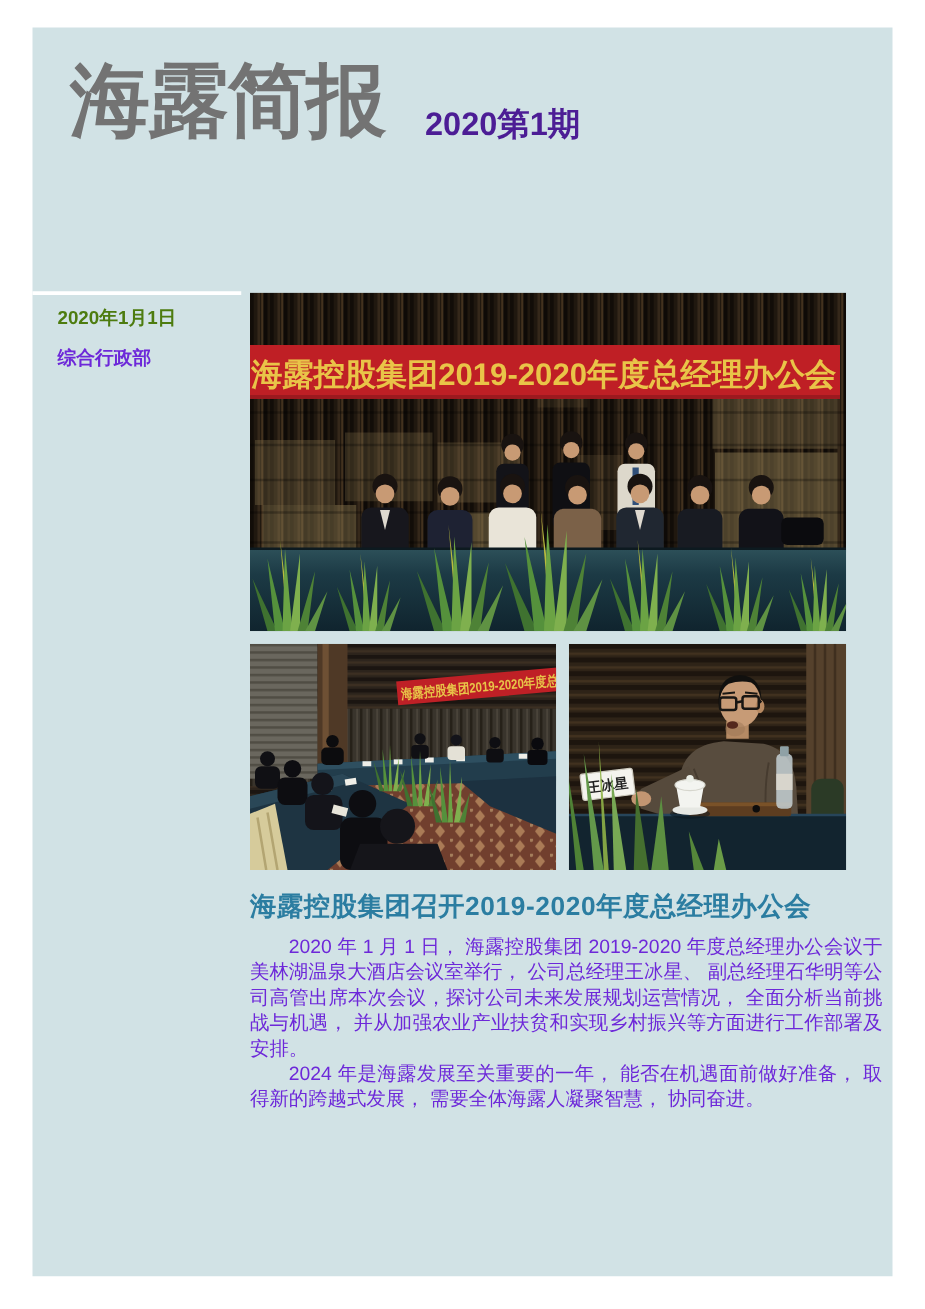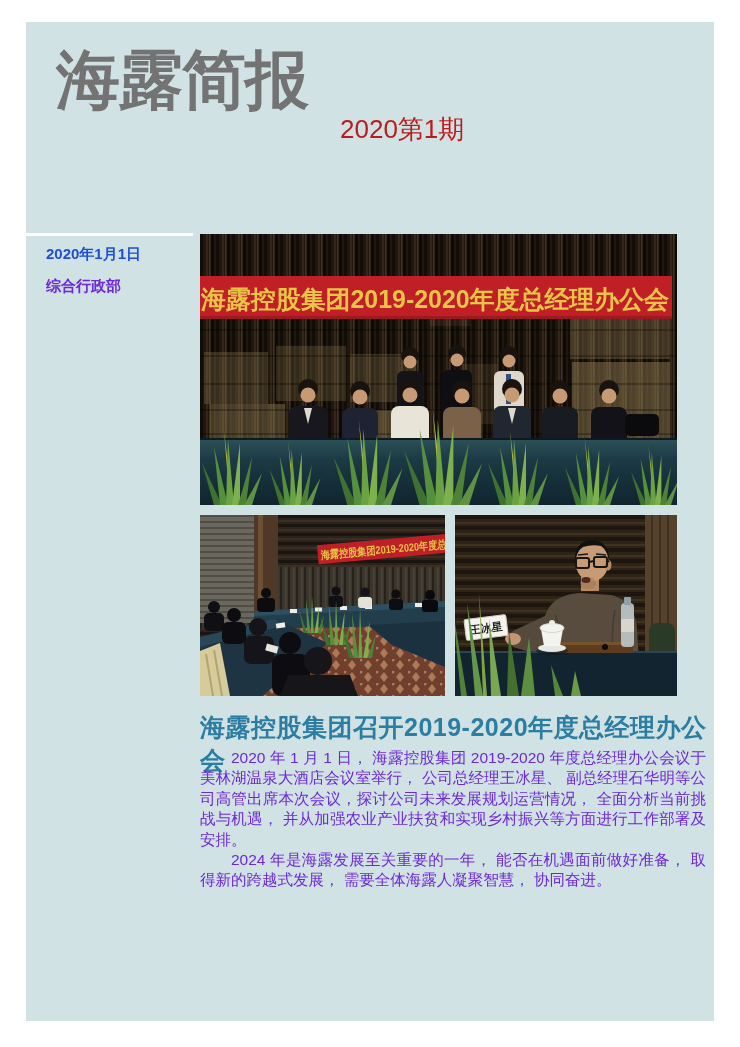--- a/index.html
+++ b/index.html
@@ -2,29 +2,29 @@
 <html><head>
 <meta charset="utf-8">
 <style>
   html,body{margin:0;padding:0;background:#ffffff;}
   .page{position:relative;width:740px;height:1047px;background:#ffffff;overflow:hidden;
         font-family:"Liberation Sans",sans-serif;}
   .panel{position:absolute;left:26px;top:22px;width:688px;height:999px;background:#d1e2e5;}
   .divider{position:absolute;left:26px;top:233px;width:167px;height:3px;background:#ffffff;}
   .masthead-title{position:absolute;left:56px;top:44px;font-size:64px;line-height:1.15;
         font-weight:bold;color:#737373;letter-spacing:-1px;}
-  .masthead-issue{position:absolute;left:340px;top:112px;font-size:26px;font-weight:normal;color:#b91c1c;}
-  .side-date{position:absolute;left:46px;top:245px;font-size:15px;font-weight:600;color:#1d4ed8;}
+  .masthead-issue{position:absolute;left:340px;top:82px;font-size:26px;font-weight:bold;color:#4c1d95;}
+  .side-date{position:absolute;left:46px;top:245px;font-size:15px;font-weight:600;color:#4d7c0f;}
   .side-dept{position:absolute;left:46px;top:277px;font-size:15px;font-weight:600;color:#6d28d9;}
   .photo{position:absolute;overflow:hidden;}
   .photo svg{display:block;width:100%;height:100%;}
   .photo-main{left:200px;top:234px;width:477px;height:271px;}
   .photo-left{left:200px;top:515px;width:245px;height:181px;}
   .photo-right{left:455px;top:515px;width:222px;height:181px;}
-  .headline{position:absolute;left:200px;top:711px;width:510px;font-size:25px;
+  .headline{position:absolute;left:200px;top:711px;width:510px;font-size:21px;
         font-weight:bold;color:#2b7da1;letter-spacing:.5px;}
   .article{position:absolute;left:200px;top:748px;width:506px;font-size:15.5px;line-height:20.4px;
         font-weight:normal;color:#6d28d9;text-align:justify;}
   .article p{margin:0;text-indent:2em;}
 </style>
 </head>
 <body>
 
 <div class="page">
   <div class="panel"></div>

